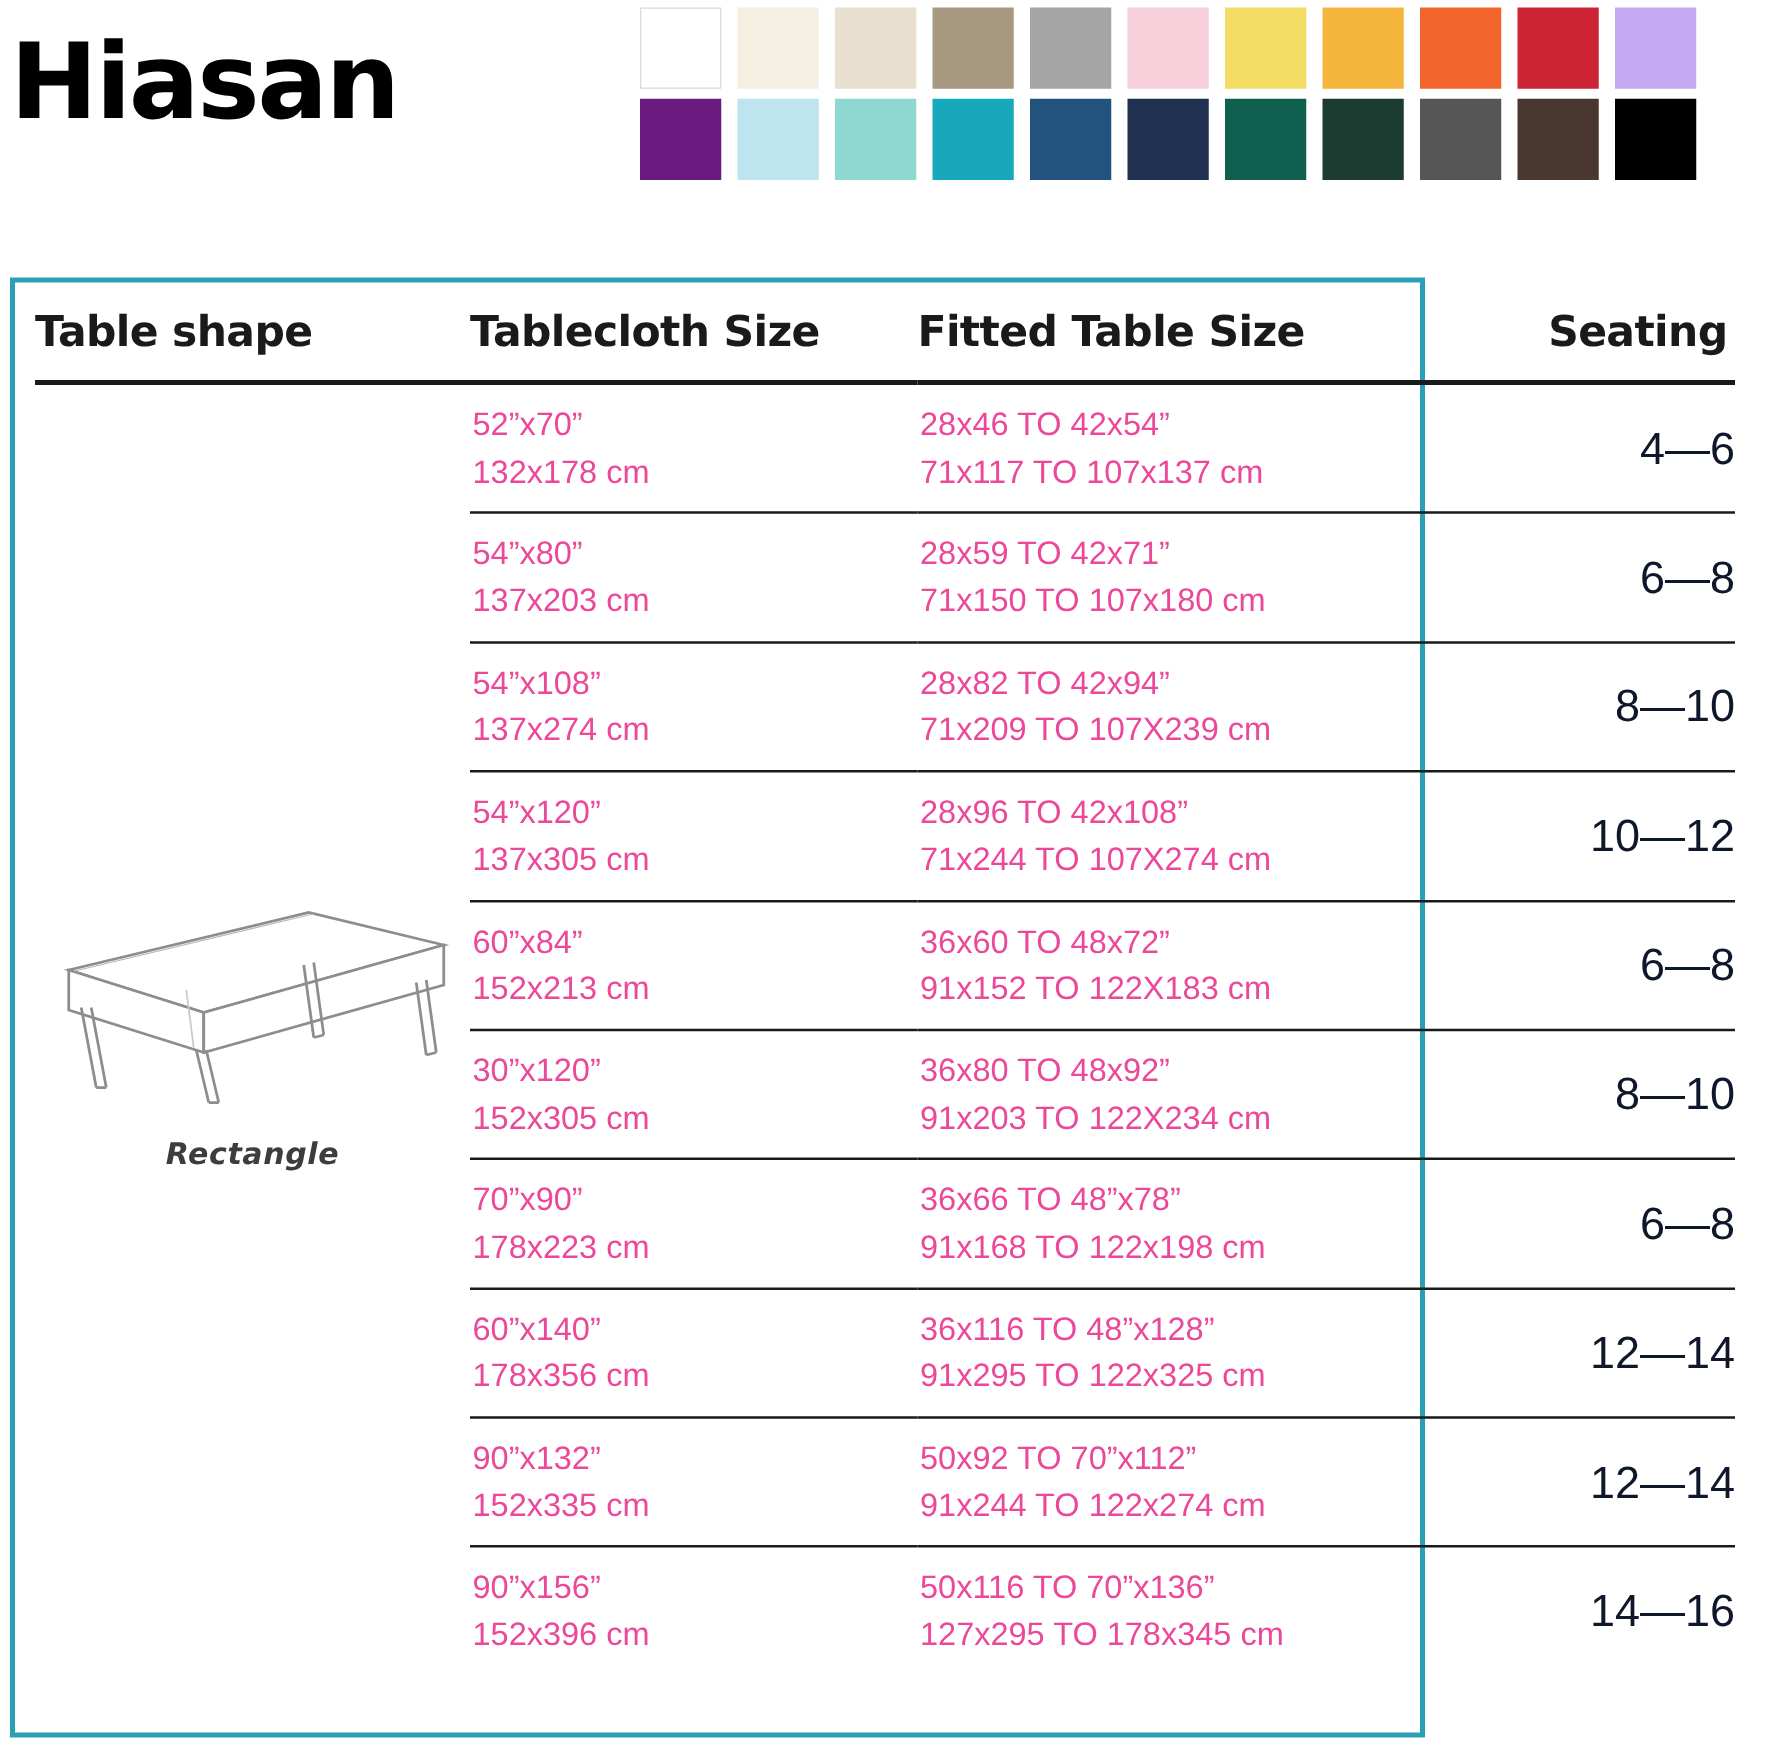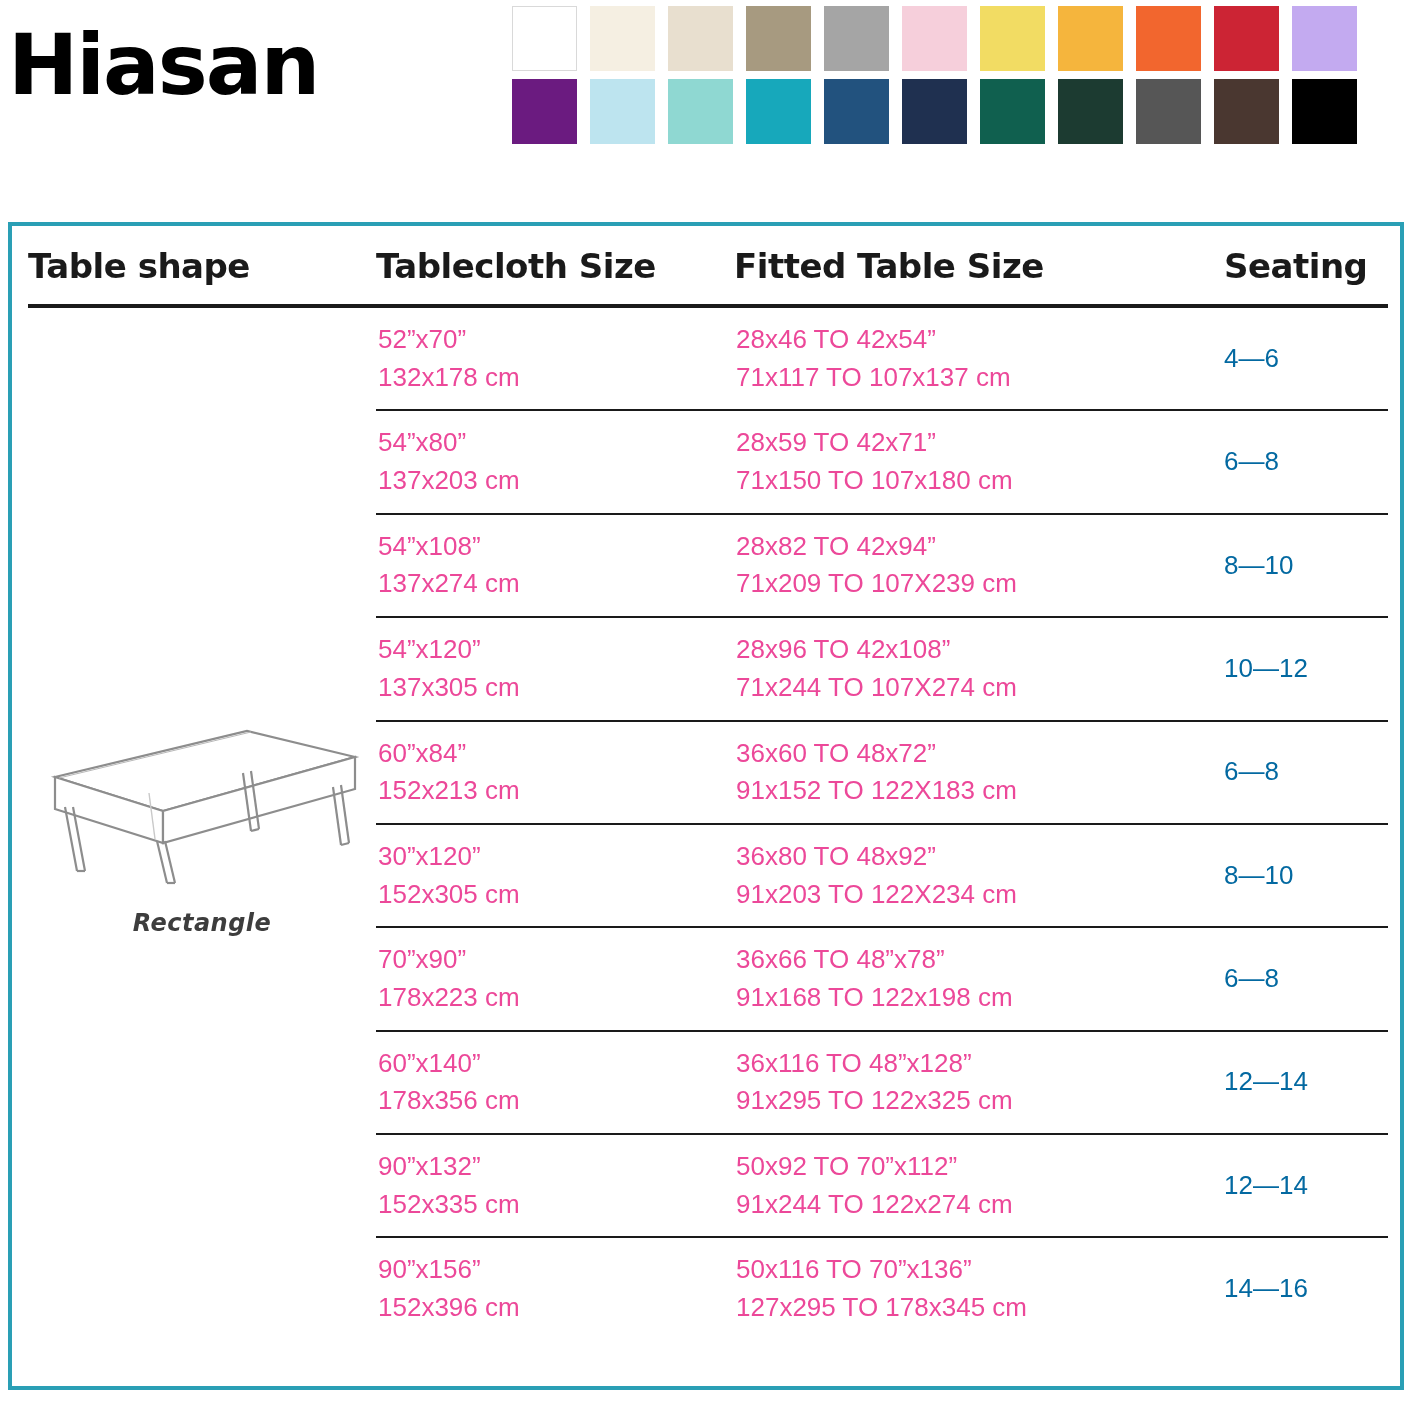--- a/index.html
+++ b/index.html
@@ -52,21 +52,21 @@
   }
   .swatch.outlined {
     border: 1px solid #d9d9d9;
   }
 
   
   .card {
     position: absolute;
     left: 8px;
     top: 222px;
-    width: 1396px;
+    width: 1132px;
     height: 1168px;
     box-sizing: border-box;
     border: 4px solid #2a9fb5;
     background: #ffffff;
   }
   .card-inner {
     position: absolute;
     left: 16px;
     top: 20px;
     right: 12px;
@@ -87,21 +87,21 @@
     font-family: "DejaVu Sans", sans-serif;
     font-weight: bold;
     font-size: 34px;
     text-align: left;
     color: #1a1a1a;
     padding: 0 0 18px 0;
     vertical-align: top;
     letter-spacing: -0.5px;
   }
   table.sizes thead th.seating-head {
-    text-align: left;
+    text-align: right;
     padding-right: 6px;
   }
   table.sizes thead tr {
     border-bottom: 4px solid #1a1a1a;
   }
 
   td.shape-cell {
     vertical-align: middle;
     text-align: center;
     border-right: none;
@@ -125,24 +125,24 @@
     padding: 13px 0 13px 0;
     font-size: 26px;
     line-height: 1.45;
     color: #ec4899;
     border-bottom: 2px solid #1a1a1a;
     vertical-align: top;
   }
   td.data.cloth { padding-left: 2px; }
   td.data.fitted { padding-left: 2px; }
   td.data.seating {
-    text-align: left;
+    text-align: right;
     vertical-align: middle;
-    font-size: 26px;
-    color: #0369a1;
+    font-size: 36px;
+    color: #0f172a;
   }
   tr.last td.data { border-bottom: none; }
 
   .line { display: block; white-space: nowrap; }
 </style>
 </head>
 <body>
 
 <div class="header">
   <div class="brand">Hiasan</div>

